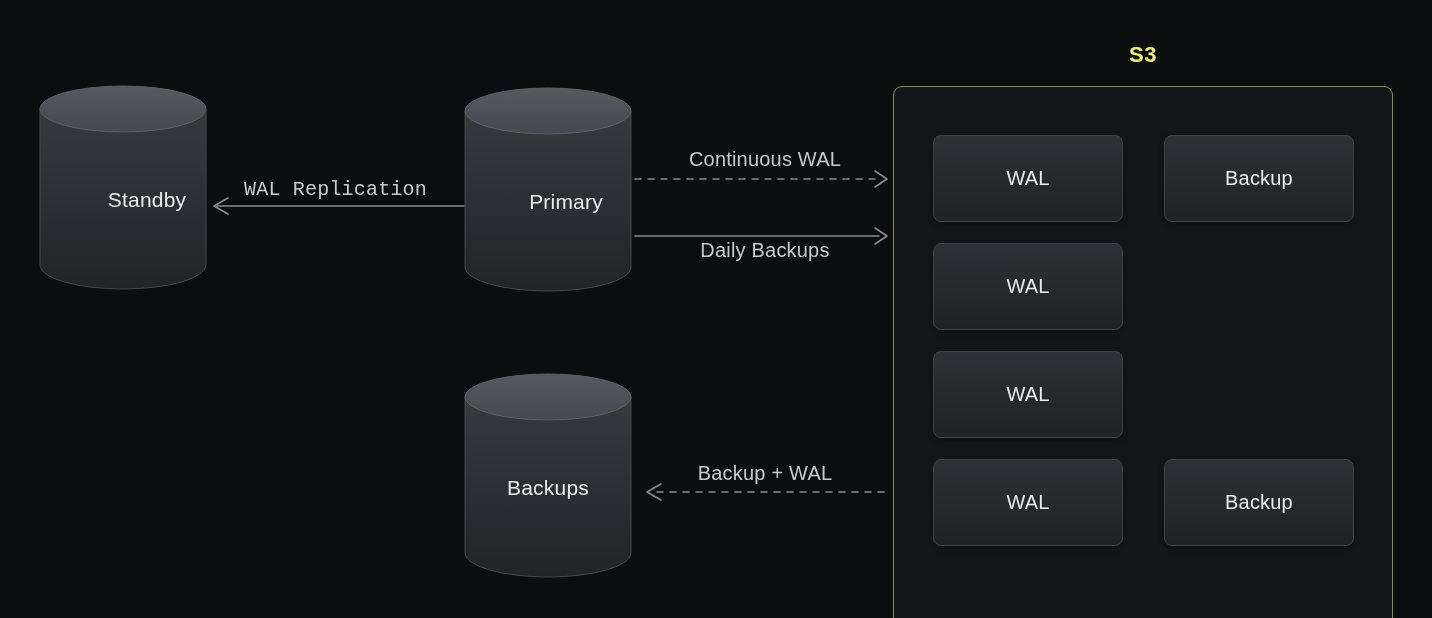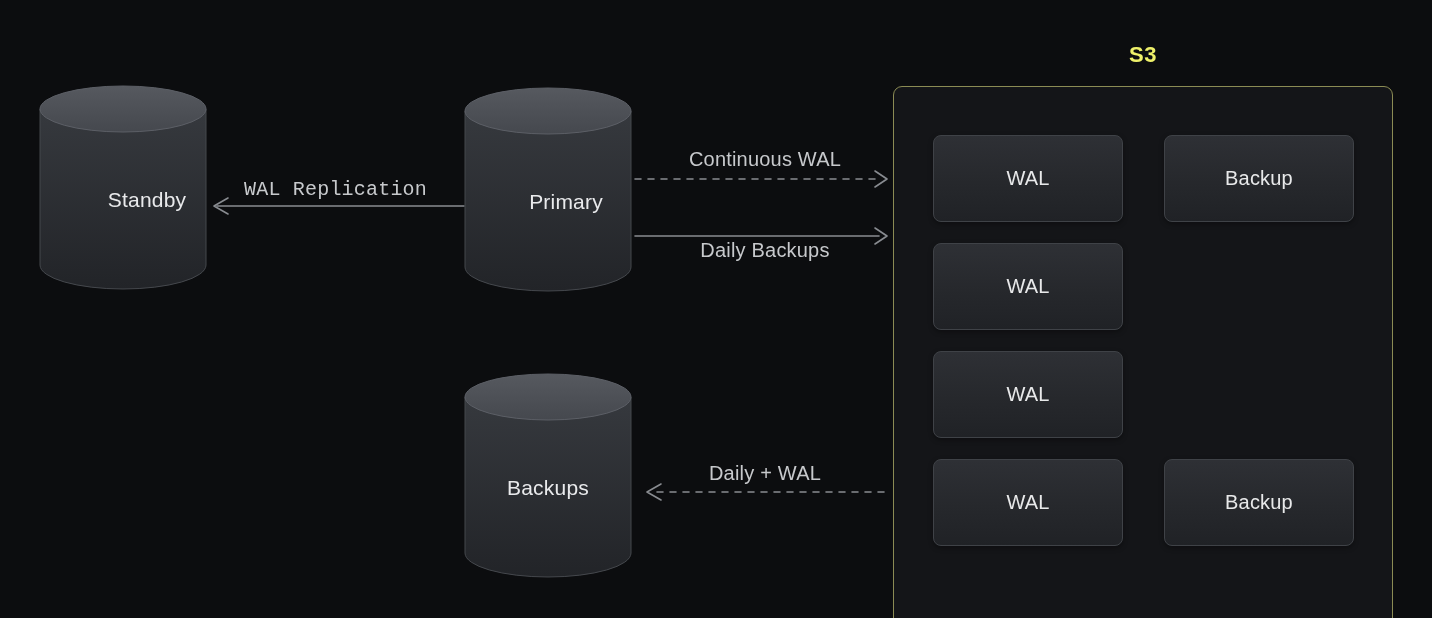--- a/index.html
+++ b/index.html
@@ -118,21 +118,21 @@
   <svg width="168" height="205" viewBox="0 0 168 205">
     <path d="M1,24 L1,180 A83,24 0 0 0 167,180 L167,24 Z" fill="url(#cylBody)" stroke="#45484d" stroke-width="1"></path>
     <ellipse cx="84" cy="24" rx="83" ry="23" fill="url(#cylTop)" stroke="#5c5f66" stroke-width="1"></ellipse>
   </svg>
   <div class="cyl-label">Backups</div>
 </div>
 
 <div class="edge-label" style="left:212px; width:247px; top:178px;font-family:Liberation Mono, monospace;">WAL Replication</div>
 <div class="edge-label" style="left:645px; width:240px; top:148px;">Continuous WAL</div>
 <div class="edge-label" style="left:645px; width:240px; top:206px;margin-top:33px;">Daily Backups</div>
-<div class="edge-label" style="left:645px; width:240px; top:462px;">Daily + WAL</div>
+<div class="edge-label" style="left:645px; width:240px; top:462px;">Backup + WAL</div>
 
 <div class="s3-title">S3</div>
 <div class="s3-box">
   <div class="s3-cell" style="grid-row:1; grid-column:1;">WAL</div>
   <div class="s3-cell" style="grid-row:1; grid-column:2;">Backup</div>
   <div class="s3-cell" style="grid-row:2; grid-column:1;">WAL</div>
   <div class="s3-cell" style="grid-row:3; grid-column:1;">WAL</div>
   <div class="s3-cell" style="grid-row:4; grid-column:1;">WAL</div>
   <div class="s3-cell" style="grid-row:4; grid-column:2;">Backup</div>
 </div>

